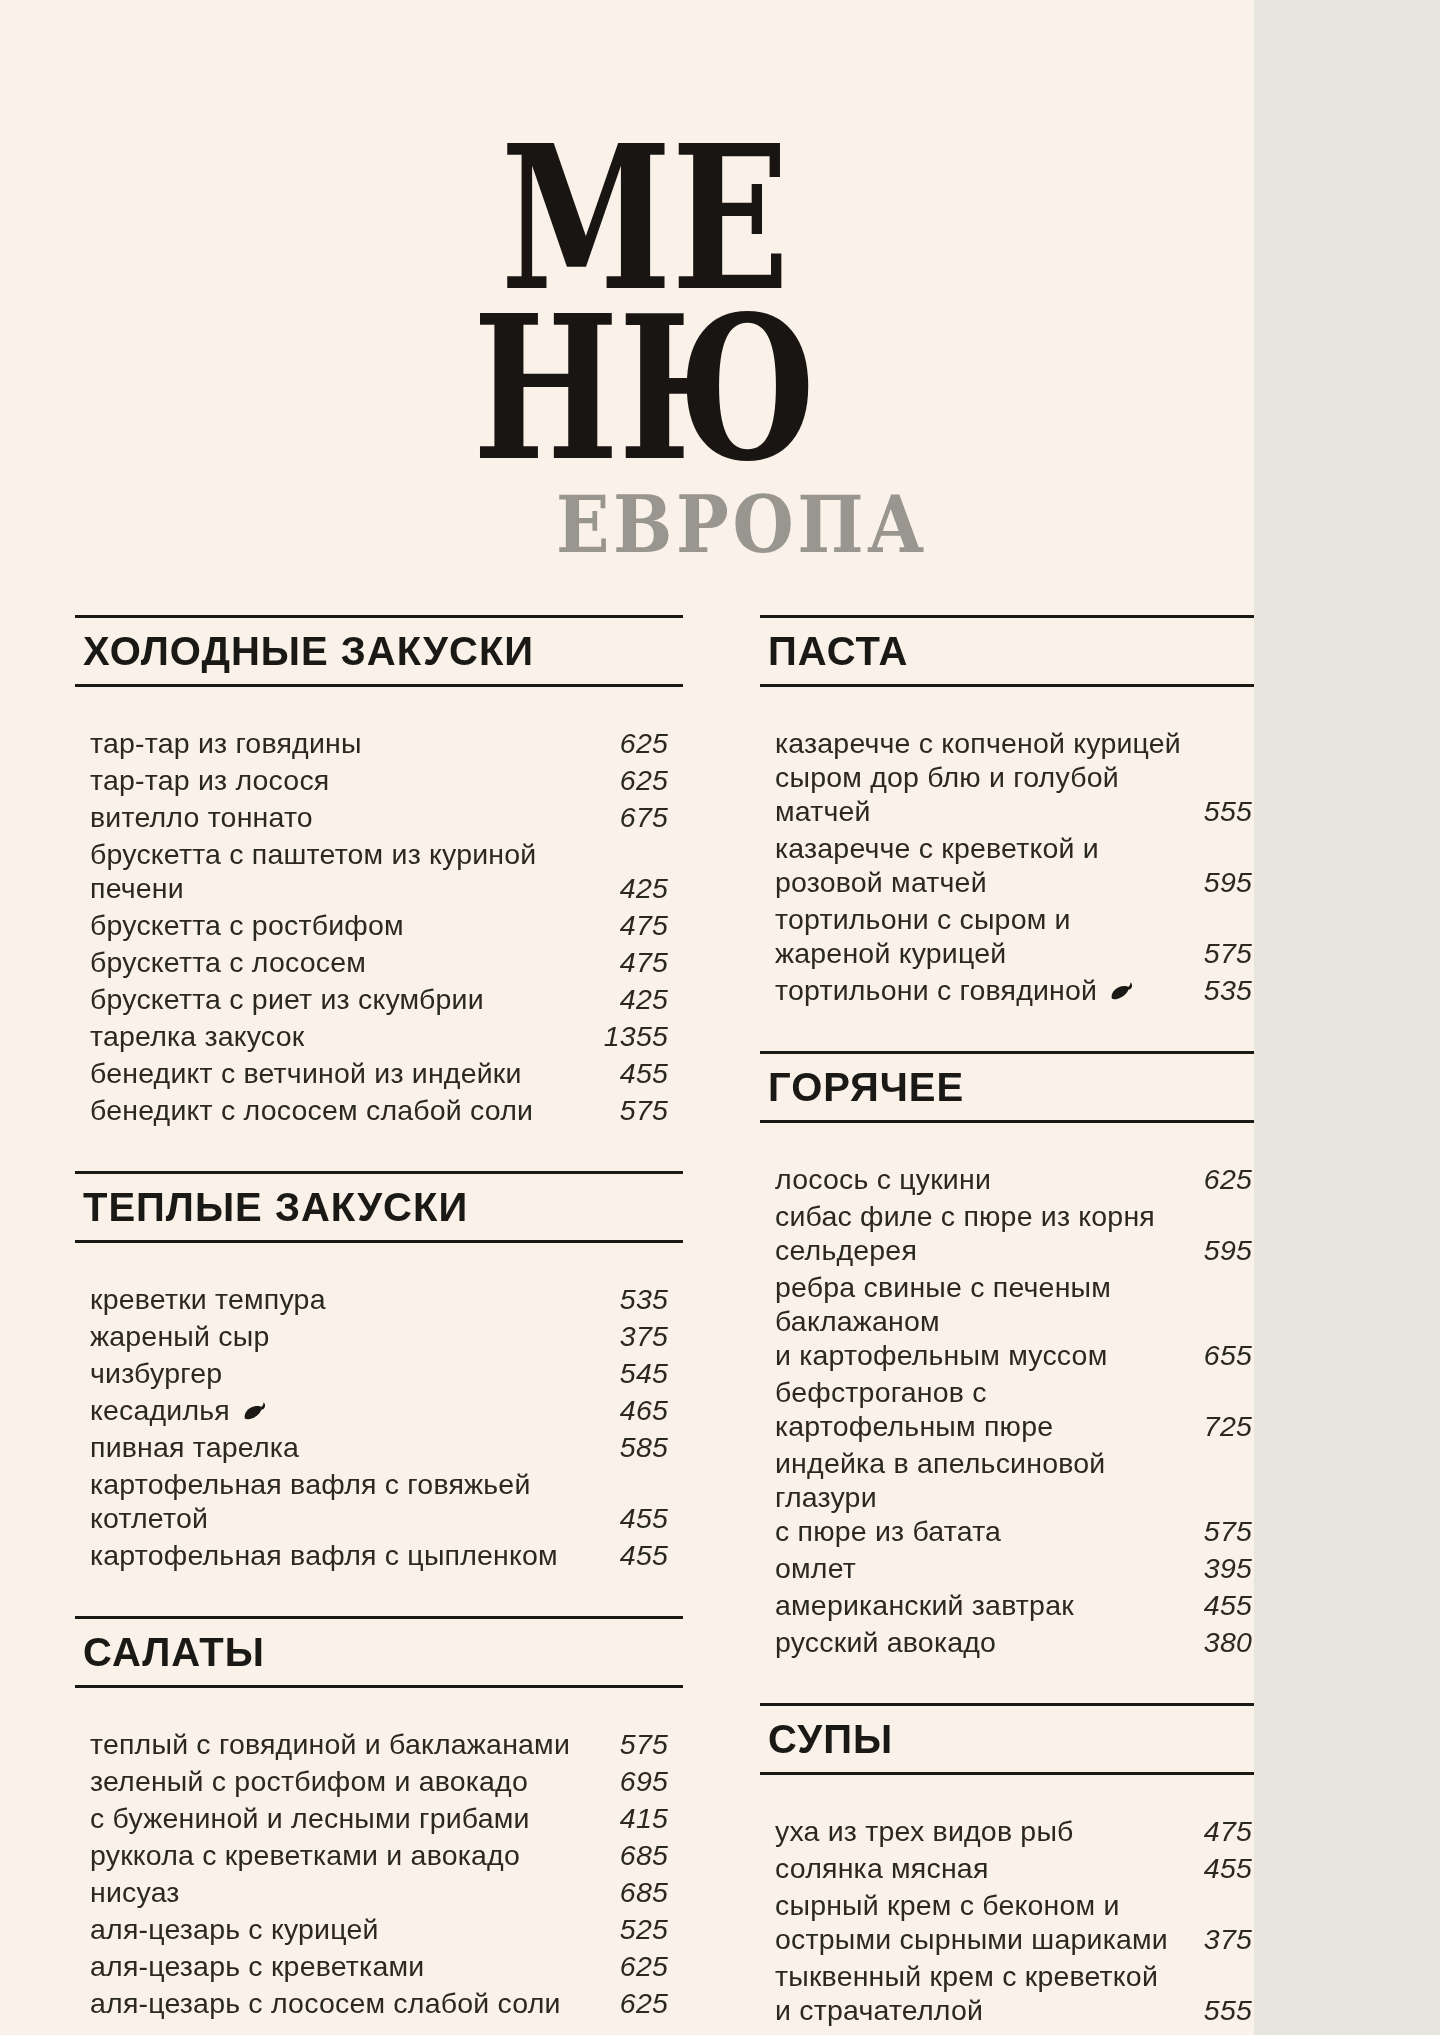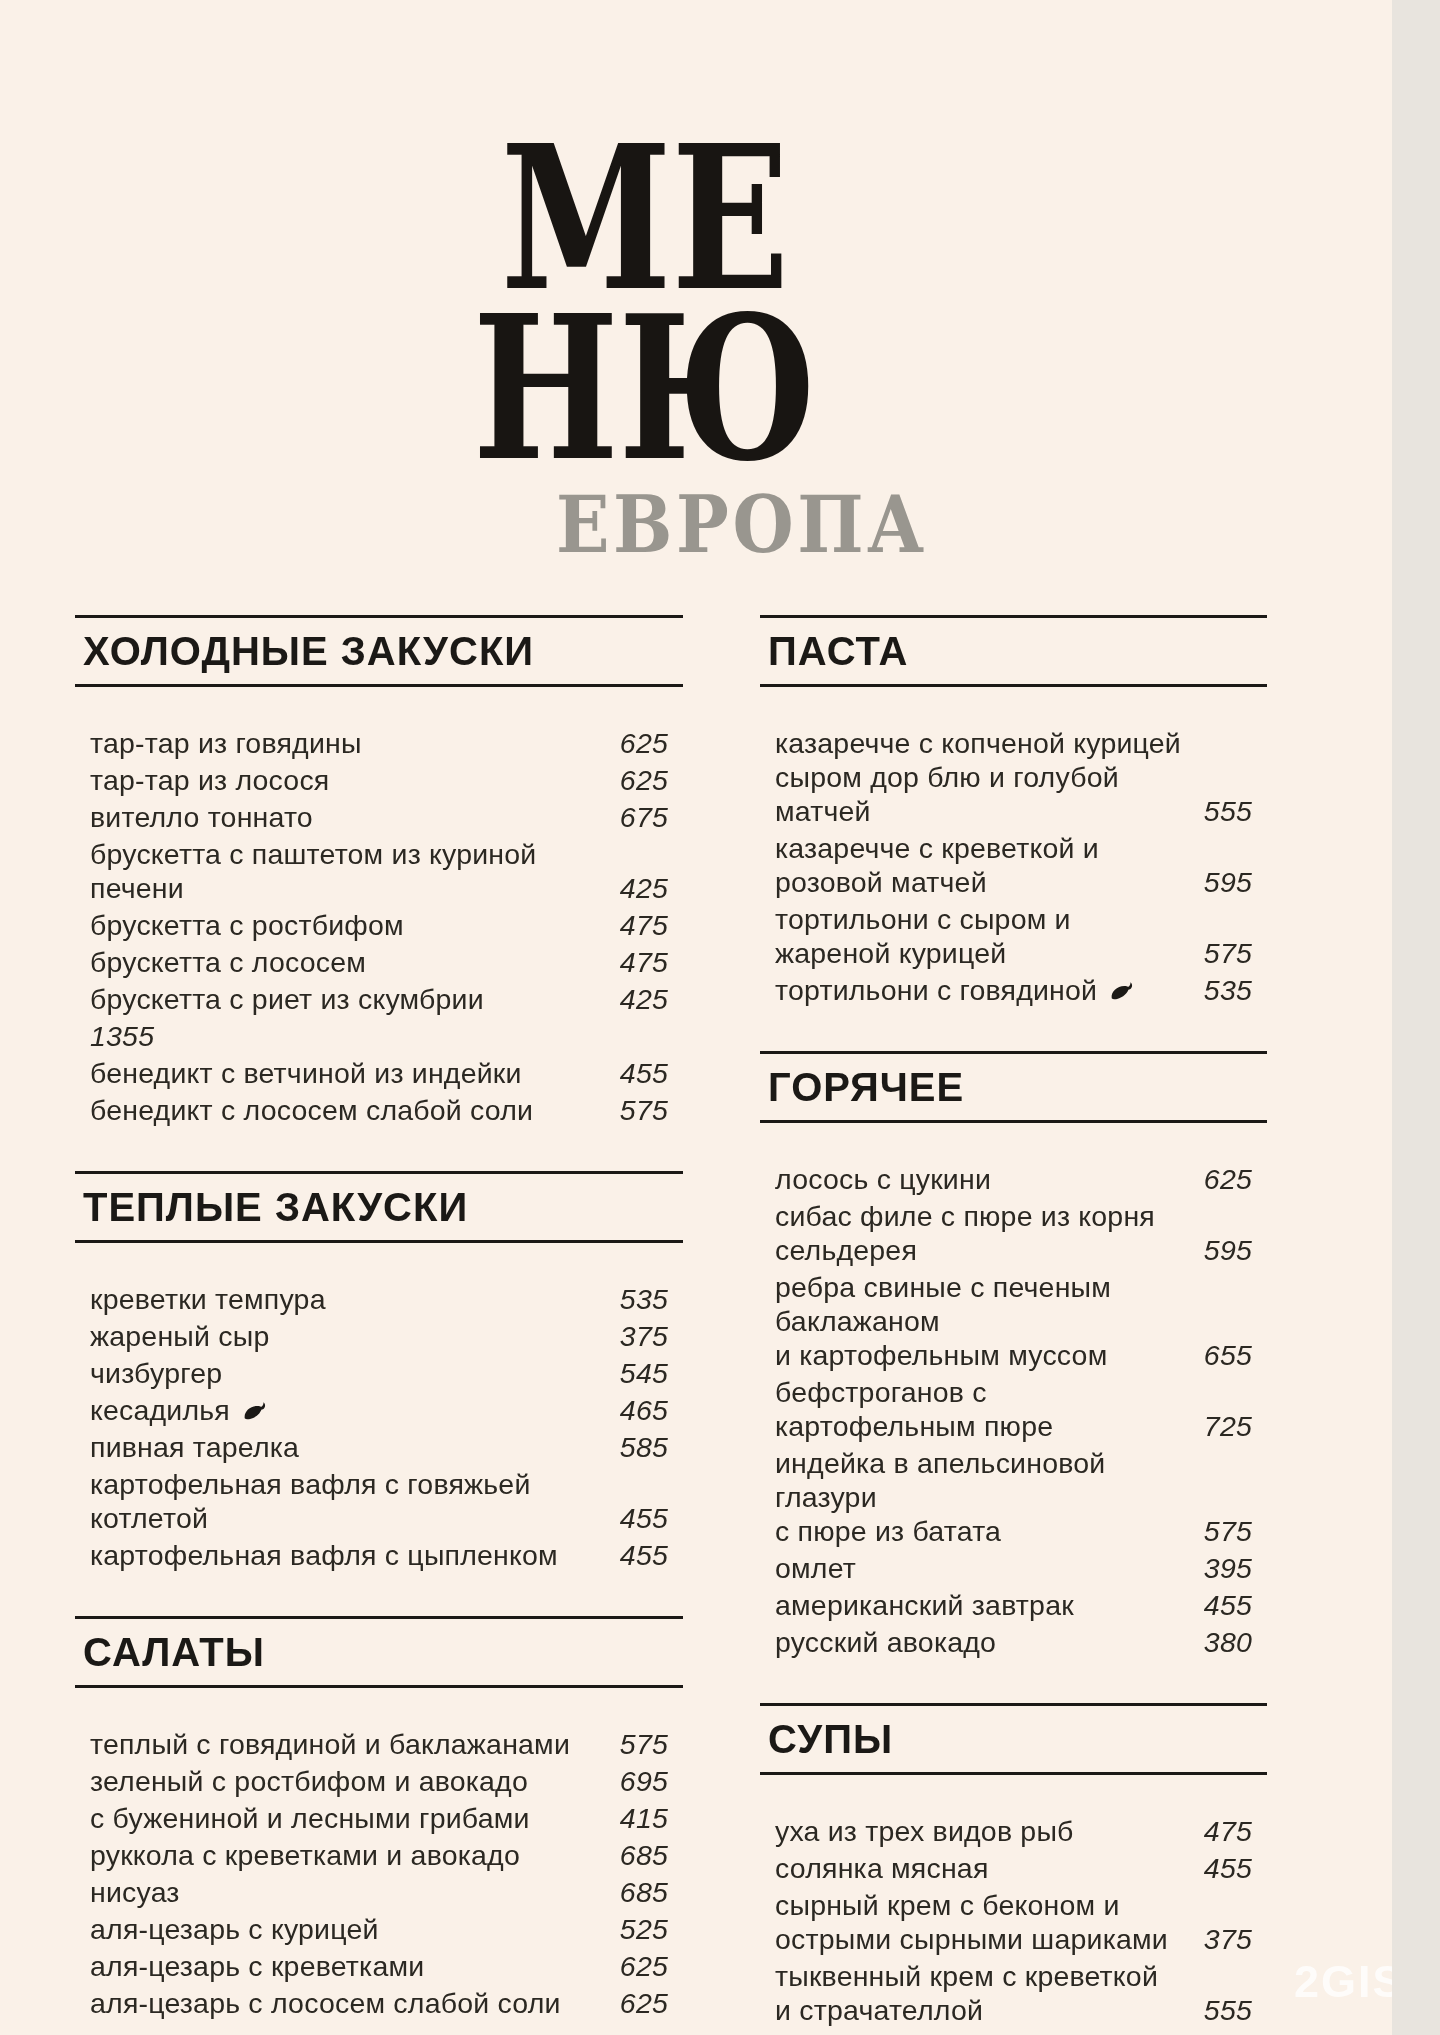--- a/index.html
+++ b/index.html
@@ -1,17 +1,17 @@
 <!DOCTYPE html>
 <html><head>
 <meta charset="utf-8">
 <style>
   html,body { margin:0; padding:0; background:#e8e4de; }
   .page {
-    position:relative; width:1392px; height:2035px;
+    position:relative; width:1254px; height:2035px;
     background:#faf1e8; overflow:hidden;
     font-family:"Liberation Sans", sans-serif;
   }
 
   
   .title-line {
     position:absolute; left:345px; width:600px; text-align:center;
     font-family:"DejaVu Serif", serif; font-weight:700;
     font-size:198px; line-height:200px; color:#181512;
     transform:scaleX(0.78); letter-spacing:0;
@@ -91,20 +91,21 @@
           </li>
           <li class="row">
             <span class="nm">брускетта с лососем</span>
             <span class="pr">475</span>
           </li>
           <li class="row">
             <span class="nm">брускетта с риет из скумбрии</span>
             <span class="pr">425</span>
           </li>
           <li class="row">
+            <span class="nm">тарелка закусок</span>
             <span class="pr">1355</span>
           </li>
           <li class="row">
             <span class="nm">бенедикт с ветчиной из индейки</span>
             <span class="pr">455</span>
           </li>
           <li class="row">
             <span class="nm">бенедикт с лососем слабой соли</span>
             <span class="pr">575</span>
           </li>

